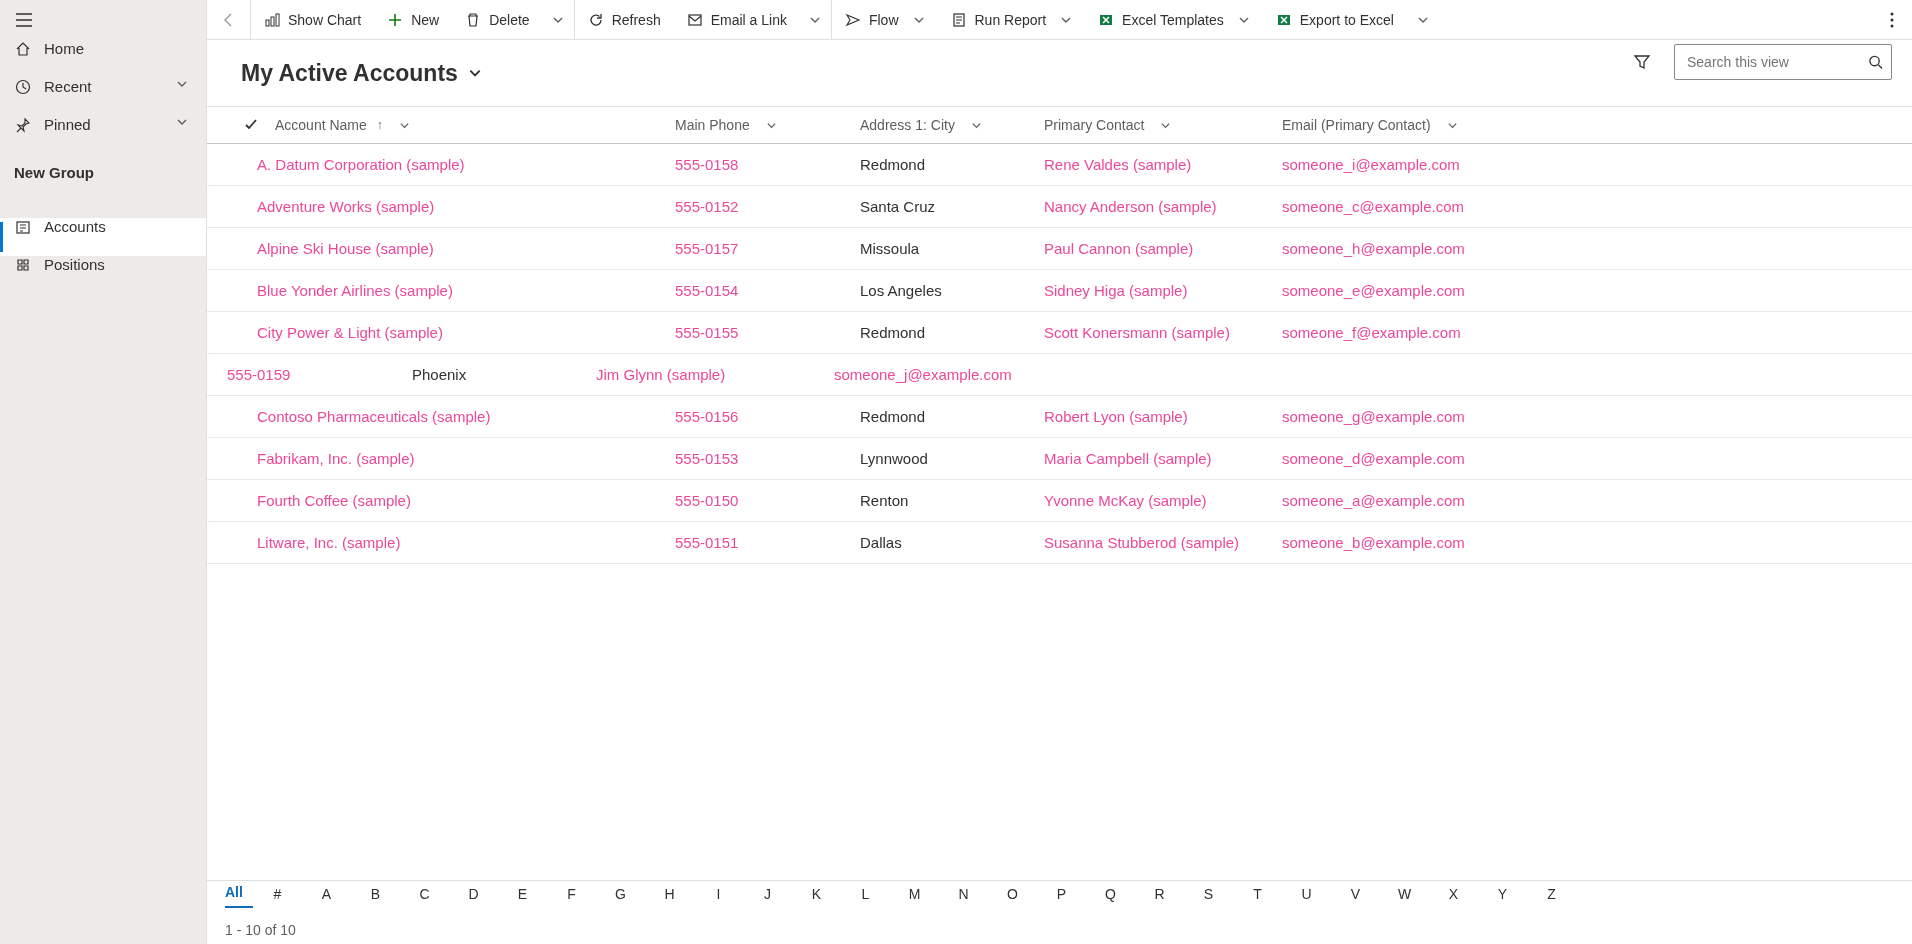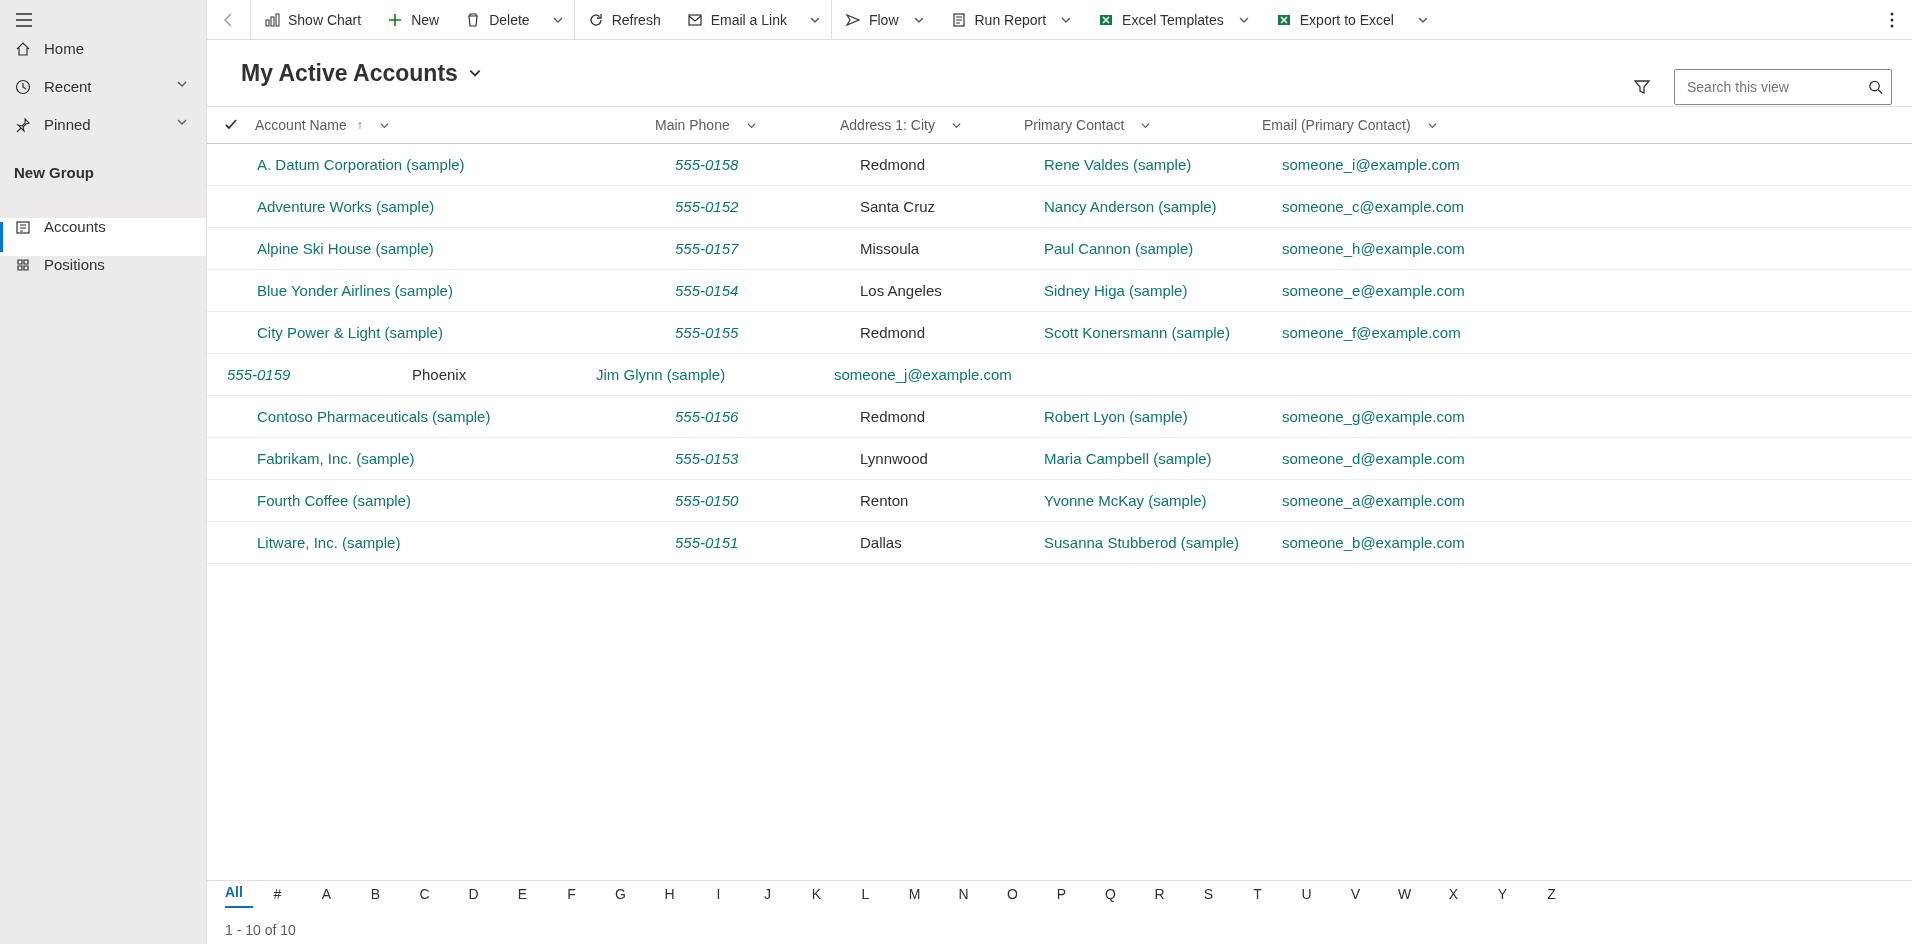--- a/index.html
+++ b/index.html
@@ -60,62 +60,62 @@
 
   
   .view-header {
     position:absolute; left:207px; top:40px; right:0; height:66px;
     display:flex; align-items:center; padding: 0 34px;
   }
   .view-title {
     font-size:23px; font-weight:600; display:flex; align-items:center; gap:10px; cursor:pointer;
   }
   .view-right {
-    position:absolute; right:20px; top:29px; display:flex; align-items:center; gap:14px;
+    position:absolute; right:20px; top:4px; display:flex; align-items:center; gap:14px;
   }
   .filter-btn {
     width:36px; height:36px; display:flex; align-items:center; justify-content:center;
     border:1px solid transparent; cursor:pointer; border-radius:2px;
   }
   .search-box {
     width:218px; height:36px; border:1px solid #8a8886; display:flex; align-items:center;
     padding:0 8px 0 12px; border-radius:2px; background:#ffffff;
   }
   .search-box input {
     flex:1; border:none; outline:none; font-size:14px; color:#605e5c; background:transparent;
   }
 
   
   .grid {
     position:absolute; left:207px; top:106px; right:0; bottom:64px;
     display:flex; flex-direction:column;
   }
   .grid-header {
     display:flex; align-items:center; height:38px; border-top:1px solid #e1dfdd; border-bottom:1px solid #c8c6c4;
-    color:#605e5c; font-size:14px; 
+    color:#605e5c; font-size:14px; padding-left:20px;
   }
   .col { display:flex; align-items:center; gap:6px; cursor:pointer; }
   .col-select { width:48px; justify-content:center; }
   .col-name   { width:400px; }
   .col-phone  { width:185px; }
   .col-city   { width:184px; }
   .col-contact{ width:238px; }
   .col-email  { width:400px; }
   .sort-arrow { font-size:12px; margin-left:4px; }
   .hdr-chev { margin-left:10px; color:#605e5c; }
 
   .grid-body { flex:1; overflow:auto; }
   .row {
     display:flex; align-items:center; height:42px; border-bottom:1px solid #edebe9;
     padding-left:20px; font-size:15px;
   }
   .cell { display:flex; align-items:center; }
-  .link { color:#0f766e; cursor:pointer; }
+  .link { color:#ec4899; cursor:pointer; }
   .cell-name   { width:448px; padding-left:30px; }
-  .cell-phone  { width:185px;font-style:italic; }
+  .cell-phone  { width:185px; }
   .cell-city   { width:184px; color:#323130; }
   .cell-contact{ width:238px; }
   .cell-email  { width:400px; }
 
   
   .alpha-bar {
     position:absolute; left:207px; right:0; bottom:28px; height:36px;
     display:flex; align-items:flex-end; border-top:1px solid #e1dfdd; padding: 8px 18px;
     font-size:14px; color:#323130; gap:0;
   }

